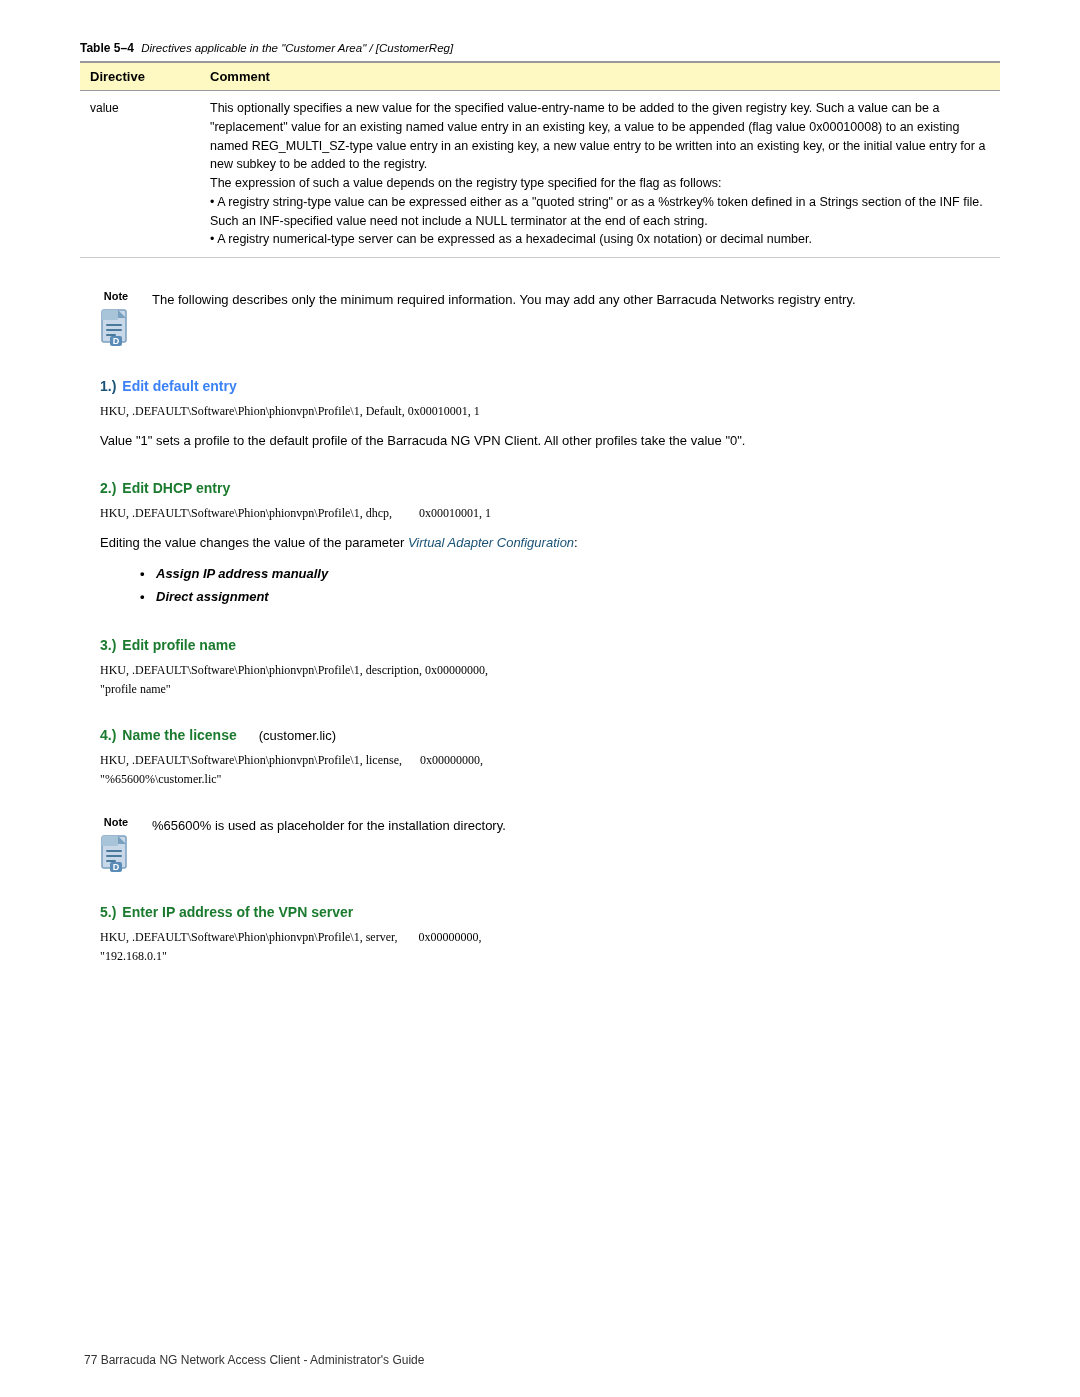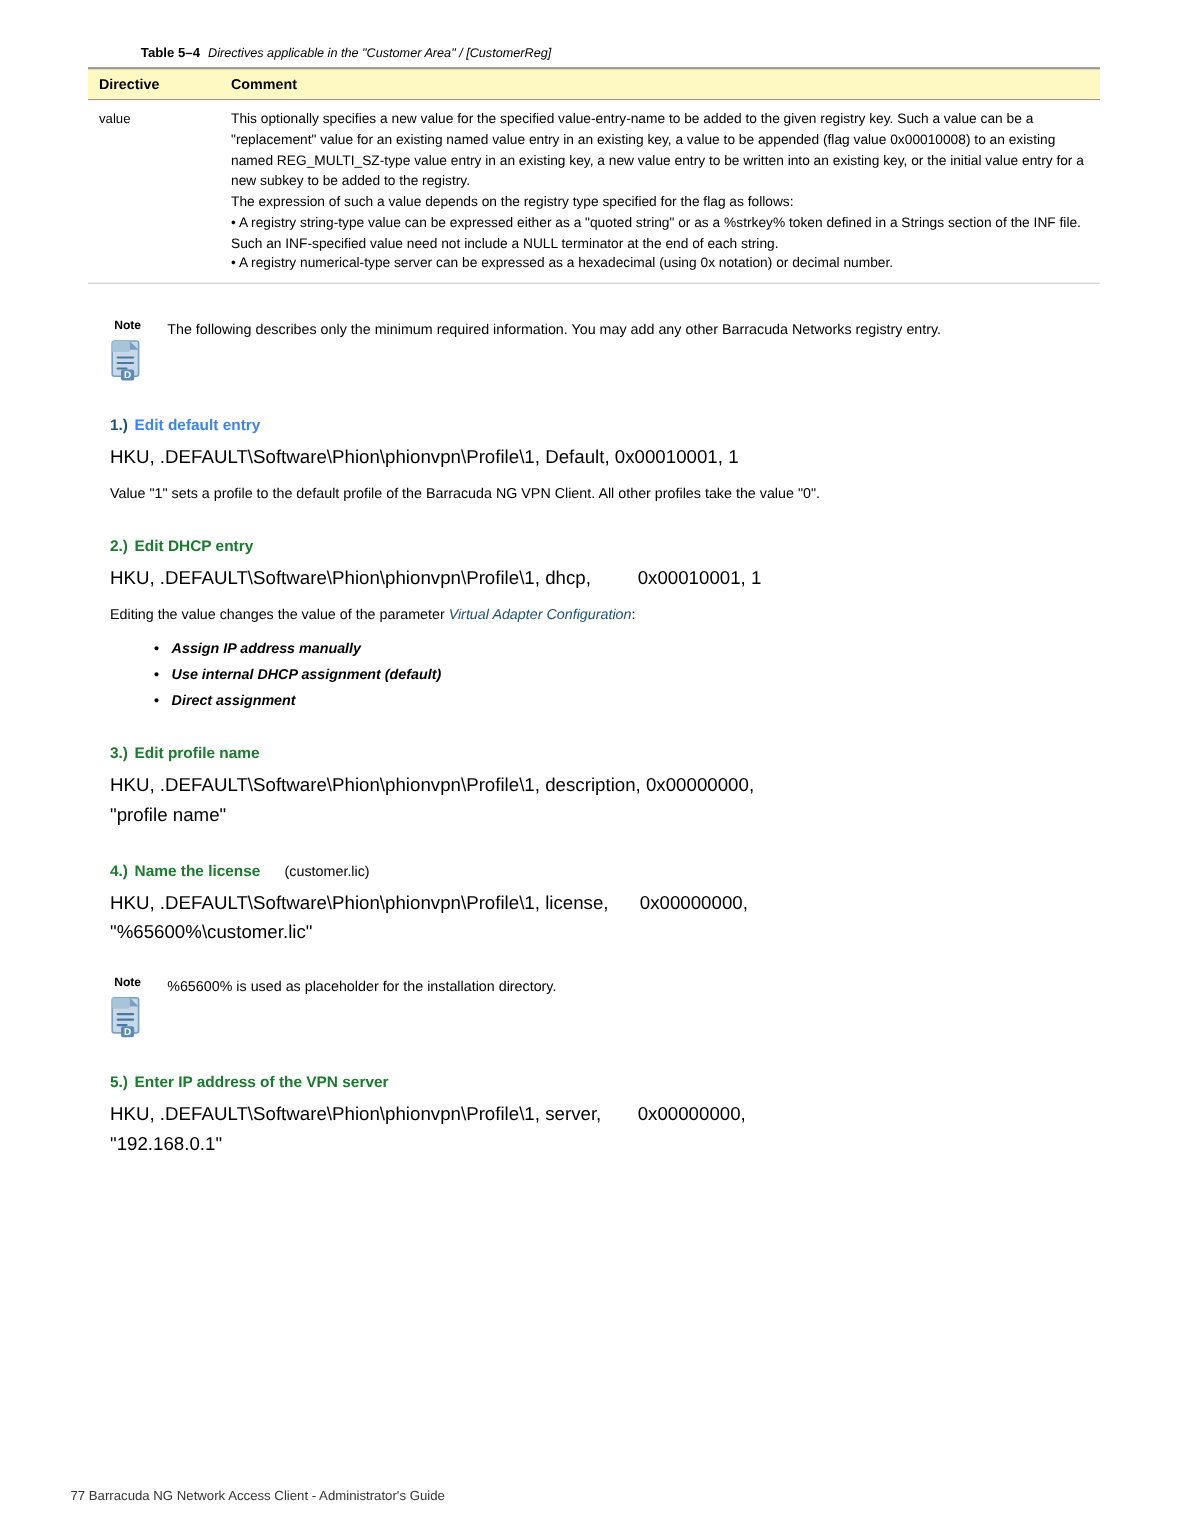--- a/index.html
+++ b/index.html
@@ -33,22 +33,22 @@
       font-size: 12.5px;
       line-height: 1.5;
     }
     table td:first-child {
       width: 120px;
       font-size: 12px;
     }
 
     
     .code-block {
-      font-family: Liberation Sans, sans-serif;
-      font-size: 17px;
+      font-family: Liberation Serif, serif;
+      font-size: 12px;
       color: #000;
       margin: 8px 0 10px 20px;
       line-height: 1.6;
       white-space: pre;
     }
 
     
     .body-text {
       font-size: 13px;
       line-height: 1.6;
@@ -89,21 +89,21 @@
       align-items: baseline;
       gap: 6px;
       padding-left: 20px;
       margin: 28px 0 6px 0;
     }
   </style>
 </head>
 <body>
 
 <div style="margin-bottom: 6px;">
-  <span style="font-size:12px;margin-left:48px;">
+  <span style="font-size:12px;">
     <strong>Table 5–4</strong>
     <em style="font-size:11.5px; margin-left:4px;">Directives applicable in the "Customer Area" / [CustomerReg]</em>
   </span>
 </div>
 
 <table>
   <thead>
     <tr>
       <th>Directive</th>
       <th>Comment</th>
@@ -151,21 +151,20 @@
 <div class="heading-row">
   <span style="font-size:14px; font-weight:bold; color:#1a7a2e;">2.)</span>
   <span style="font-size:14px; font-weight:bold; color:#1a7a2e;">Edit DHCP entry</span>
 </div>
 <div class="code-block">HKU, .DEFAULT\Software\Phion\phionvpn\Profile\1, dhcp,         0x00010001, 1</div>
 <p class="body-text">
   <span>Editing the value changes the value of the parameter </span><a class="link-text" href="#">Virtual Adapter Configuration</a><span>:</span>
 </p>
 <ul class="bullet-list">
   <li>Assign IP address manually</li>
-  <li>Use internal DHCP assignment (default)</li>
   <li>Direct assignment</li>
 </ul>
 
 <div class="heading-row">
   <span style="font-size:14px; font-weight:bold; color:#1a7a2e;">3.)</span>
   <span style="font-size:14px; font-weight:bold; color:#1a7a2e;">Edit profile name</span>
 </div>
 <div class="code-block">HKU, .DEFAULT\Software\Phion\phionvpn\Profile\1, description, 0x00000000,
 "profile name"</div>
 
@@ -194,15 +193,15 @@
   <div style="font-size:13px; line-height:1.6; flex:1; padding-top:2px;">%65600% is used as placeholder for the installation directory.</div>
 </div>
 
 <div class="heading-row">
   <span style="font-size:14px; font-weight:bold; color:#1a7a2e;">5.)</span>
   <span style="font-size:14px; font-weight:bold; color:#1a7a2e;text-align:right;">Enter IP address of the VPN server</span>
 </div>
 <div class="code-block">HKU, .DEFAULT\Software\Phion\phionvpn\Profile\1, server,       0x00000000,
 "192.168.0.1"</div>
 
-<div style="position:fixed; bottom:30px; left:64px; font-size:12px; color:#333;">
+<div style="position:fixed; bottom:30px; left:84px; font-size:12px; color:#333;">
   <span>77   Barracuda NG Network Access Client - Administrator's Guide</span>
 </div>
 
 </body></html>

